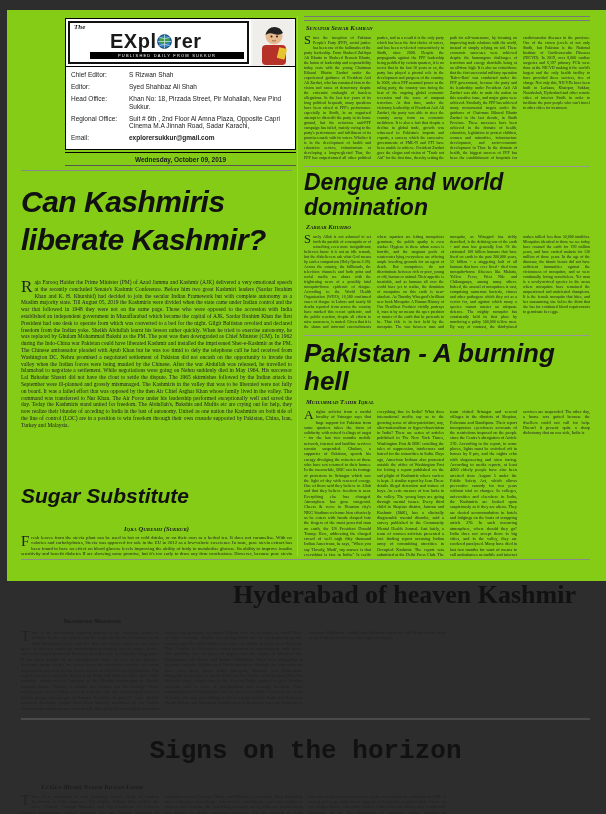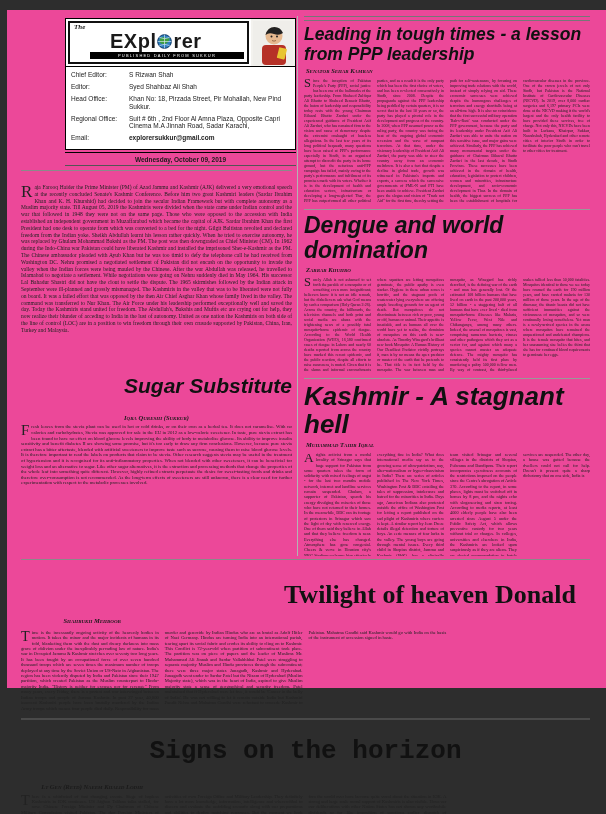--- a/index.html
+++ b/index.html
@@ -1,22 +1,22 @@
 <!DOCTYPE html>
 <html><head>
 <meta charset="utf-8">
 <style>
   html,body{margin:0;padding:0;}
   body{
     width:606px;height:814px;position:relative;overflow:hidden;
     background:#2d2d2d;font-family:"Liberation Serif", serif;
   }
   .page{
-    position:absolute;left:7px;top:10px;width:599px;height:678px;
-    background:#ec4899;box-sizing:border-box;padding:6px 16px 4px 14px;color:#1a1a1a;
+    position:absolute;left:7px;top:10px;width:599px;height:571px;
+    background:#84cc16;box-sizing:border-box;padding:6px 16px 4px 14px;color:#1a1a1a;
   }
   
   .top-zone{display:flex;height:540px;overflow:hidden;}
   .strip-left{width:276px;flex:none;box-sizing:border-box;padding-right:5px;}
   .strip-right{flex:1;min-width:0;border-left:1px solid #b3b3b3;box-sizing:border-box;padding-left:6px;}
   
   .masthead{margin-left:44px;width:231px;margin-top:2px;}
   .mh-box{border:1px solid #000;background:#fff;}
   .logo-row{display:flex;border-bottom:1px solid #000;height:47px;}
   .logo-frame{border:2px solid #111;margin:2px;flex:1;position:relative;padding:1px 3px 0 4px;box-sizing:border-box;}
@@ -33,21 +33,21 @@
   .date-bar{border-top:1.5px solid #000;border-bottom:1px solid #555;text-align:center;
     font-family:"Liberation Sans",sans-serif;font-size:6.5px;font-weight:bold;padding:2.5px 0;margin-top:2px;}
   .under-date-rule{border-top:1px solid #8a8a8a;margin-top:4px;}
   
   .head-sans{font-family:"Liberation Sans",sans-serif;font-weight:bold;font-style:italic;color:#111;}
   .head-serif{font-family:"Liberation Serif",serif;font-weight:bold;color:#111;}
   .head-liberate{font-size:30px;line-height:38px;letter-spacing:-.5px;margin-top:12px;}
   .head-ppp{font-size:17.5px;line-height:20px;margin:3px 0 2px;}
   .head-dengue{font-size:23px;line-height:25px;margin:2px 0 1px;}
   .head-burning{font-size:26px;line-height:28px;margin:2px 0 1px;}
-  .head-sugar{font-size:21px;line-height:23px;text-align:right;margin-top:0;}
+  .head-sugar{font-size:21px;line-height:23px;text-align:left;margin-top:15px;}
   .head-twilight{font-size:26px;line-height:28px;text-align:right;padding-right:14px;}
   .head-signs{font-size:26px;line-height:28px;text-align:center;font-family:Liberation Mono, monospace;}
   .byline{font-variant:small-caps;font-style:italic;font-weight:bold;font-size:6.5px;line-height:8px;}
   .byline.center{text-align:center;margin:3px 0 2px;}
   .byline.left{margin:3px 0 3px 2px;}
   .body-just{text-align:justify;color:#222;overflow:hidden;}
   .dropcap::first-letter{float:left;font-size:3.1em;line-height:.78em;padding:1px 2px 0 0;}
   .body-liberate{font-size:5.5px;line-height:6.8px;margin-top:13px;height:190px;}
   .body-sugar{font-size:4.8px;line-height:5.6px;height:78px;margin-top:1px;}
   .cols4{column-count:4;column-gap:6px;column-fill:auto;}
@@ -126,64 +126,64 @@
               <span class="mh-label">Email:</span>
               <span class="mh-value">explorersukkur@gmail.com</span>
             </div>
           </div>
         </div>
         <div class="date-bar">Wednesday, October 09, 2019</div>
       </div>
       <div class="under-date-rule"></div>
 
       <article>
+        <h1 class="head-sans head-liberate">Can Kashmiris liberate Kashmir?</h1>
         <div class="body-just body-liberate dropcap">Raja Farooq Haider the Prime Minister (PM) of Azad Jammu and Kashmir (AJK) delivered a very emotional speech at the recently concluded Senate's Kashmir Conference. Before him two great Kashmiri leaders (Sardar Ibrahim Khan and K. H. Khurshid) had decided to join the secular Indian Framework but with complete autonomy as a Muslim majority state. Till August 05, 2019 the Kashmiris were divided when the state came under Indian control and the war that followed in 1948 they were not on the same page. Those who were opposed to the accession with India established an independent government in Muzaffarabad which became the capital of AJK. Sardar Ibrahim Khan the first President had one desk to operate from which was converted to a bed for the night. Gilgit Baltistan revolted and declared freedom from the Indian yoke. Sheikh Abdullah learnt his lesson rather quickly. When he tried to exercise autonomy, he was replaced by Ghulam Mohammad Bakshi as the PM. The post was then downgraded as Chief Minister (CM). In 1962 during the Indo-China war Pakistan could have liberated Kashmir and installed the imprisoned Sher-e-Kashmir as the PM. The Chinese ambassador pleaded with Ayub Khan but he was too timid to defy the telephone call he had received from Washington DC. Nehru promised a negotiated settlement of Pakistan did not encash on the opportunity to invade the valley when the Indian forces were being mauled by the Chinese. After the war Abdullah was released, he travelled to Islamabad to negotiate a settlement. While negotiations were going on Nehru suddenly died in May 1964. His successor Lal Bahadur Shastri did not have the clout to settle the dispute. The 1965 skirmishes followed by the Indian attack in September were ill-planned and grossly mismanaged. The Kashmiris in the valley that was to be liberated were not fully on board. It was a failed effort that was opposed by the then Air Chief Asghar Khan whose family lived in the valley. The command was transferred to Nur Khan. The Air Force under his leadership performed exceptionally well and saved the day. Today the Kashmiris stand united for freedom. The Abdullah's, Bakshis and Muftis etc are crying out for help, they now realize their blunder of acceding to India in the lust of autonomy. United as one nation the Kashmiris on both side of the line of control (LOC) are in a position to win freedom through their own crusade supported by Pakistan, China, Iran, Turkey and Malaysia.</div>
       </article>
 
       <article>
         <h2 class="head-sans head-sugar">Sugar Substitute</h2>
         <div class="byline center">Iqra Qureshi (Sukkur)</div>
         <div class="body-just body-sugar dropcap">Fresh leaves from the stevia plant can be used in hot or cold drinks, or on their own as a herbal tea. It does not caramelise. With no calories and carbohydrates, Stevia was approved for sale in the EU in 2012 as a low-calorie sweetener. In taste, pure stevia extract has been found to have no effect on blood glucose levels improving the ability of body to metabolise glucose. Its ability to improve insulin sensitivity and benefit diabetes II are showing some promise, but it's too early to draw any firm conclusions. However, because pure stevia extract has a bitter aftertaste, blended with artificial sweeteners to improve taste such as sucrose, causing them to raise blood glucose levels. It is therefore important to read the labels on products that claim to be stevia. Other research suggests stevia may be useful in the treatment of hypertension and it is recognised for its anti-inflammatory properties. When not blended with other sweeteners, it can be beneficial for weight loss and an alternative to sugar. Like other sugar alternatives, it is the extraction and processing methods that change the properties of the whole leaf into something quite different. However, highly refined extracts perpetuate the desire for sweet-tasting foods and drinks and therefore over-consumption is not recommended. As the long-term effects of sweeteners are still unknown, there is a clear need for further experimentation with respect to the metabolic processes involved.</div>
 
       </article>
     </div>
 
     <div class="strip-right">
       <div class="double-rule"></div>
 
       <article>
-        <h1 class="head-sans head-ppp">Leading in tough times - a lesson from PPP leadership</h1>
         <div class="byline left">Senator Sehar Kamran</div>
         <div class="body-just cols4 body-ppp dropcap">Since the inception of Pakistan People's Party (PPP), social justice has been one of the hallmarks of the party leadership. From Shaheed Zulfiqar Ali Bhutto to Shaheed Benazir Bhutto, the baton of leadership and responsibility today rests with the young Chairman Bilawal Bhutto Zardari under the experienced guidance of President Asif Ali Zardari, who has remained firm to the vision and cause of democracy despite the extremist onslaught of baseless allegations. In the last few years of its long political bequeath, many questions have been raised at PPP's performance especially in Sindh, in an organized attempt to discredit the party in its home ground, but the nefarious anti-PPP campaign has failed, mainly owing to the party's performance and fulfilment of its promises made with its voters. Whether it is in the development of health and education sectors, infrastructure or developing a long-neglected Thar, the PPP has outperformed all other political parties, and as a result it is the only party which has been the first choice of voters, and has been re-elected consecutively in Sindh, since 2008. Despite the propaganda against the PPP leadership being peddled by certain quarters, it is no secret that in the last 10 years or so, the party has played a pivotal role in the development and progress of the country. In 2008, when PPP assumed power as the ruling party, the country was facing the heat of the ongoing global economic recession and the wave of rampant terrorism. At that time, under the visionary leadership of President Asif Ali Zardari, the party was able to steer the country away from an economic meltdown. It is also a fact that despite a decline in global trade, growth was witnessed in Pakistan's imports and exports, a success which the successive governments of PML-N and PTI have been unable to achieve. President Zardari gave the slogan and vision of "Trade not Aid" for the first time, thereby setting the path for self-sustenance, by focusing on improving trade relations with the world, instead of simply relying on aid. These economic successes were achieved despite the humongous challenges of terrorism and energy shortfalls being at an all-time high. It is also no coincidence that the first successful military operation 'Rah-e-Rast' was conducted under the PPP government, because the party and its leadership under President Asif Ali Zardari was able to unite the nation on this sensitive issue, and major gains were achieved. Similarly, the PPP has achieved many monumental targets under the guidance of Chairman Bilawal Bhutto Zardari in the last decade, in Sindh Province. These successes have been achieved in the domain of health, education, legislation to protect children, women and minorities, infrastructure development, and socio-economic development in Thar. In the domain of health, the biggest success of PPP has been the establishment of hospitals for cardiovascular diseases in the province. One of the crown jewels of not only Sindh, but Pakistan is the National Institute of Cardiovascular Diseases (NICVD). In 2019, over 8,000 cardiac surgeries and 6,197 primary PCIs were done at the NICVD making it the world's largest and the only health facility to have provided these services, free of charge. Not only this, NICVDs have been built in Larkana, Khairpur, Sukkur, Nawabshah, Hyderabad and other remote cities of interior Sindh in order to facilitate the poor people who can't travel to other cities for treatment.</div>
       </article>
 
       <div class="sep"></div>
 
       <article>
         <h1 class="head-sans head-dengue">Dengue and world domination</h1>
         <div class="byline left">Zarrar Khuhro</div>
         <div class="body-just cols4 body-dengue dropcap">Surely Allah is not ashamed to set forth the parable of a mosquito or of something even more insignificant; believers know it is not an idle remark, but the disbelievers ask what God means by such a comparison (Holy Quran 2:26). Across the country, the billboards, the television channels and both print and social media are abuzz with the frightening news of a possibly fatal mosquito-borne epidemic of dengue. According to the World Health Organization (WHO), 16,580 confirmed cases of dengue in Lahore and nearly 60 deaths reported from across the country have marked this recent epidemic, and the public reaction, despite all efforts to raise awareness, is muted. Given that it is the slums and informal encroachments where squatters are letting mosquitoes germinate, the public apathy is even starker. Hygiene in these urban zones is horrific, and the stagnant pools of wastewater lying everywhere are offering ample breeding grounds for an agent of death. But mosquitoes do not discriminate between rich or poor, young or old, human or animal. Their appetite is insatiable, and as humans all over the world have yet to realize, the dominion of mosquitos on this earth is near-absolute. As Timothy Winegard's brilliant new book Mosquito: A Human History of Our Deadliest Predator vividly portrays it, man is by no means the apex predator or master of the earth that he pretends to be. That title is in fact held by the mosquito. The war between man and mosquito, as Winegard has richly described, is the defining war of the earth - and man has generally lost. Of the estimated 108 billion humans that have lived on earth in the past 200,000 years, 52 billion - a staggering half of all humans that have ever lived - died from mosquito-borne illnesses like Malaria, Yellow Fever, West Nile and Chikungunya, among many others. Indeed, the arsenal of mosquitoes is vast, comprising numerous bacteria, viruses and other pathogens which they act as a vector for, and against which many a species cannot muster an adequate defence. The mighty mosquito has consistently held its first place by murdering a paltry 500,000 fellow men. By way of contrast, the third-placed snakes tallied less than 50,000 fatalities. Mosquitos identical to those we see today have roamed the earth for 190 million years, and have carried malaria for 130 million of those years. In the age of the dinosaur, the titanic beasts did not have sufficient immunities against the viciousness of mosquitos, and so were continually losing nonetheless. Yet man is a newly-arrived species in the arena where mosquitos have remained the unquestioned and undefeated champions. It is the female mosquito that bites, and her unassuming size belies the thirst that she has for continued blood requirements to germinate her eggs.</div>
       </article>
 
       <div class="sep"></div>
 
       <article>
-        <h1 class="head-sans head-burning">Kashmir - A stagnant hell</h1>
+        <h1 class="head-sans head-burning">Pakistan - A burning hell</h1>
         <div class="byline left">Muhammad Tahir Iqbal</div>
         <div class="body-just cols4 body-burning dropcap">A rights activist from a modal locality of Srinagar says that huge support for Pakistan from some quarters takes the form of solidarity with mixed feelings of angst - for the last two months mobile network, internet and landline services remain suspended. Ghulam, a supporter of Pakistan, spends his energy divulging the miseries of those who have not returned to their homes. In the meanwhile, BBC ran its footage of protestors in Srinagar which saw the light of day with renewed energy. One of them said they believe in Allah and that they believe freedom is near. Everything else has changed. Atmosphere has gone congenial. Cheers &amp; verve in Houston city's NRG Stadium welcome him effusively as he enters with hands clasped into the fingers of the most powerful man on earth, the US President Donald Trump. Here, addressing the charged crowd of well nigh fifty thousand Indian Americans, he says, "When you say 'Howdy, Modi', my answer is that everything is fine in India." Is really everything fine in India? What does international media say as to the growing sense of ultra-patriotism, nay, alter-nationalism or hyper-chauvinism in India? There are series of articles published in The New York Times, Washington Post &amp; BBC entailing the tales of suppression, intolerance and hatred for the minorities in India. Days ago, American Indians also protested outside the office of Washington Post for letting a report published on the sad plight of Kashmiris where curfew is kept. A similar report by Jean Dreze details illegal detention and torture of boys. An eerie menace of fear lurks in the valley. The young boys are going through mental issues. Every third child in Shopian district, Jammu and Kashmir (J&amp;K), has a clinically diagnosable mental disorder, said a survey published in the Community Mental Health Journal. Just lately, a team of women activists presented a fact finding report accusing Indian army of committing atrocities in Occupied Kashmir. The report was submitted at the Delhi Press Club. The team visited Srinagar and several villages in the districts of Shopian, Pulwama and Bandipora. Their report incorporates eyewitness accounts of the restrictions imposed on the people since the Centre's abrogation of Article 370. According to the report, in some places, lights must be switched off in homes by 8 pm, and the nights echo with sloganeering and siren toning. According to media reports, at least 4000 elderly people have also been arrested since August 5 under the Public Safety Act, which allows preventive custody for two years without trial or charges. In colleges, universities and elsewhere in India, the Kashmiris are looked upon suspiciously as if they are aliens. They are denied accommodation in hotels and lodgings on the basis of scrapping article 370. In such menacing atmosphere, where should they go? India does not accept them in big cities, and in the valley, they are rendered paralysed. Many have died in last two months for want of means to call ambulances as mobile and internet services are suspended. The other day, a house was gutted because the dwellers could not call for help. Doesn't it present quite a sharp dichotomy that on one side, India is</div>
       </article>
     </div>
   </div>
 
   <div class="fw-rule"></div>
 
   <article>
     <div class="twilight-headrow">
       <div class="byline twilight-byline">Shahrukh Mehboob</div>
-      <h1 class="head-serif head-twilight">Twilight of heaven Donald</h1>
+      <h1 class="head-serif head-twilight">Hyderabad of heaven Kashmir</h1>
     </div>
     <div class="body-just cols4 body-twilight dropcap">Time is the incessantly ongoing activity of the heavenly bodies in motion. It takes the minor and the major incidents of humans in its fold, blanketing them with the dust and dreary darkness into mass grave of oblivion under the inexplicably pervading law of nature. India's war in Occupied Jammu &amp; Kashmir stretches over seventy two long years. It has been fought by an occupational force of over seven hundred thousand troops which are seven times the maximum number of troops deployed at any time by the Soviet Union or US-Nato in Afghanistan. The region has been violently disputed by India and Pakistan since their 1947 partition, which created Pakistan as the Muslim counterpart to Hindu-majority India. "History is neither for excuses nor for revenge" From many years, every Friday, there is a protest and war interwinged between Indian troops and people of Jammu Kashmir. In past 27 year, 40,000 innocent Kashmiri people have been brutally murdered by the Indian Army troops which means four people died daily. Responsibility for mass murder and genocide by Indian Hindus who are as brutal as Adolf Hitler of Nazi Germany. Hindus are turning India into an international pariah, tearing apart its social fabric and erodes its ability to cling on to Kashmir. This Conflict is 72-year-old when partition of subcontinent took place. The partition was on piece of papers and the leader of Muslims Mr. Muhammad Ali Jinnah and Sardar Vallabhbhai Patel were struggling to separate majority Muslim and Hindu provinces through the subcontinent; there were three major states Junagadh, Kashmir and Hyderabad. Junagadh went under to Sardar Patel but the Nizam of Hyderabad (Muslim Majority state), which was in the heart of India, aspired to give Muslim majority state a sense of geographical and security freedom. Patel maintained that if Hyderabad were let free, it would be 'Cancer in the belly of India'. He was not willing to let it remain outside India but Kashmiri Pandit Nehru and Mahatma Gandhi were reluctant to concede Kashmir to Pakistan. Mahatma Gandhi said Kashmir would go with India on the basis of the instrument of accession signed in haste.</div>
   </article>
 
   <div class="fw-rule dark"></div>
 
   <article>
     <h1 class="head-serif head-signs">Signs on the horizon</h1>
     <div class="byline signs-byline">Lt Gen (Retd) Naeem Khalid Lodhi</div>
     <div class="body-just cols4 body-signs dropcap">There is a whirlwind of fast changing events. Siege of hapless Kashmiris in IOK continues. US Afghan Taliban talks stalled, for now. Chinese Foreign Minister and Dy Chairman of Chinese Military Commission visited Pakistan. The duo Foreign Ministers of Saudia and UAE paid a quick visit. CENTCOM Commander was also around. Once again we were fighting our case at FATF to prove ourselves not guilty, and trying to wriggle out of Grey List. President Trump offering help resolving Kashmir issue the umpteenth time, now. China has announced a mammoth investment in Iran, interestingly to be protected by five thousand strong Chinese Force. All in a short span of one to two weeks. Is it normal ? Are these events interlinked? It was definitely an abnormal fortnight and surely all this is closely interlinked. Let us remain optimistic, even if not visible to everyone, about the professionalism and activities of own Foreign Office and Military Leadership. They definitely have a lot more knowledge, information, intelligence and wherewithal to discern and evaluate the unfolding scenario along with our preparations and abilities to deploy matching responses. But the moment we look around what else is happening within the country, on accounts of various aspects of governance, especially in the fields of municipal functions and general Law and Order, one suspects the Government's ability to handle higher responsibilities related to geopolitics, geo-economics and geo Strategy. Even if a part of these responsibilities is outsourced to any other institution that is quite probable, ultimately the apex political leadership, the PM and the Cabinet remain responsible for the positive outcome of the combined diplomatic, economic and military efforts. In pure diplomacy we haven't done badly. Electronic and social media, print media and public fora the world over have become quite vocal about the situation in IOK. A strong and large scale moral support of Kashmiris is also visible. However our deliberations with other Nation States has not shown any worthwhile dividends so far, like imposition of sanctions earlier, dispatch of international observer missions , and providing humanitarian aid through international entities like Red Cross and the likes. This only reveals the limitations of diplomacy as it can only operate within the constraints of prevailing political and economic environment.</div>

